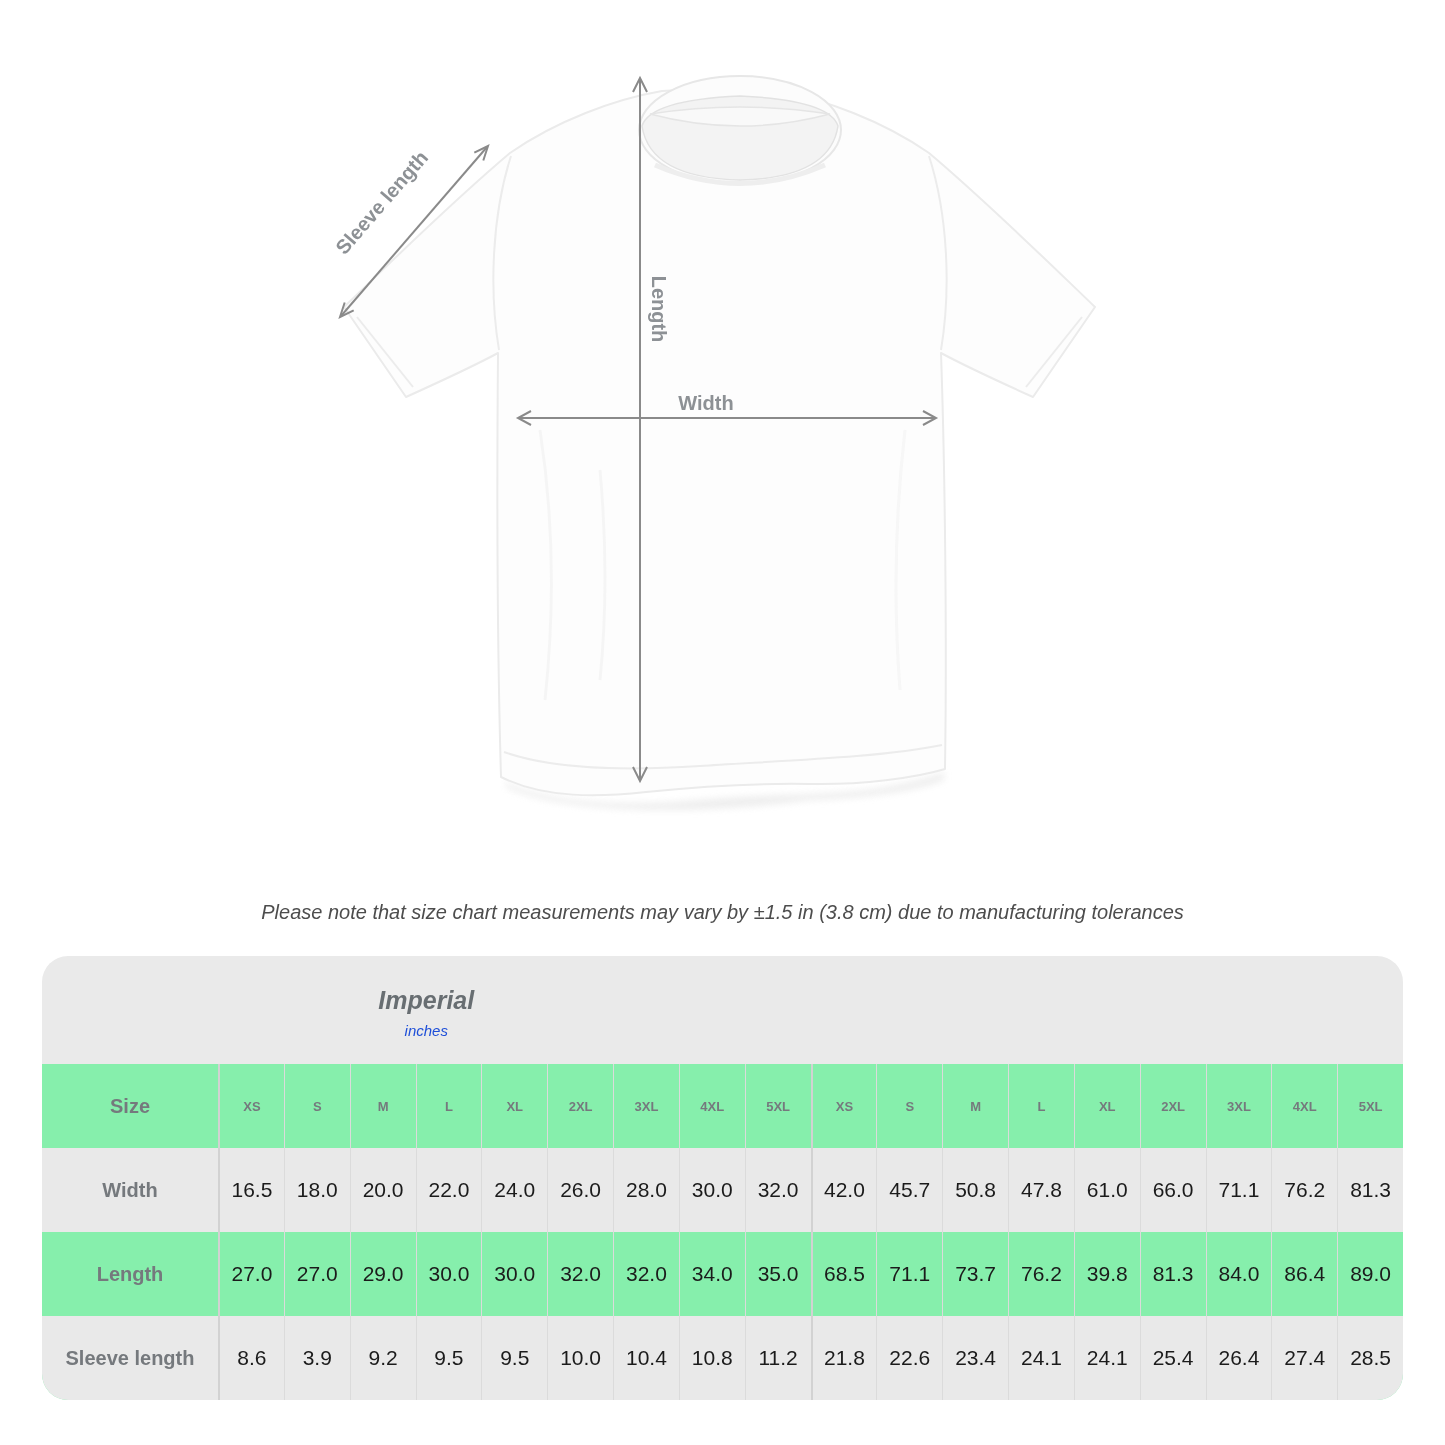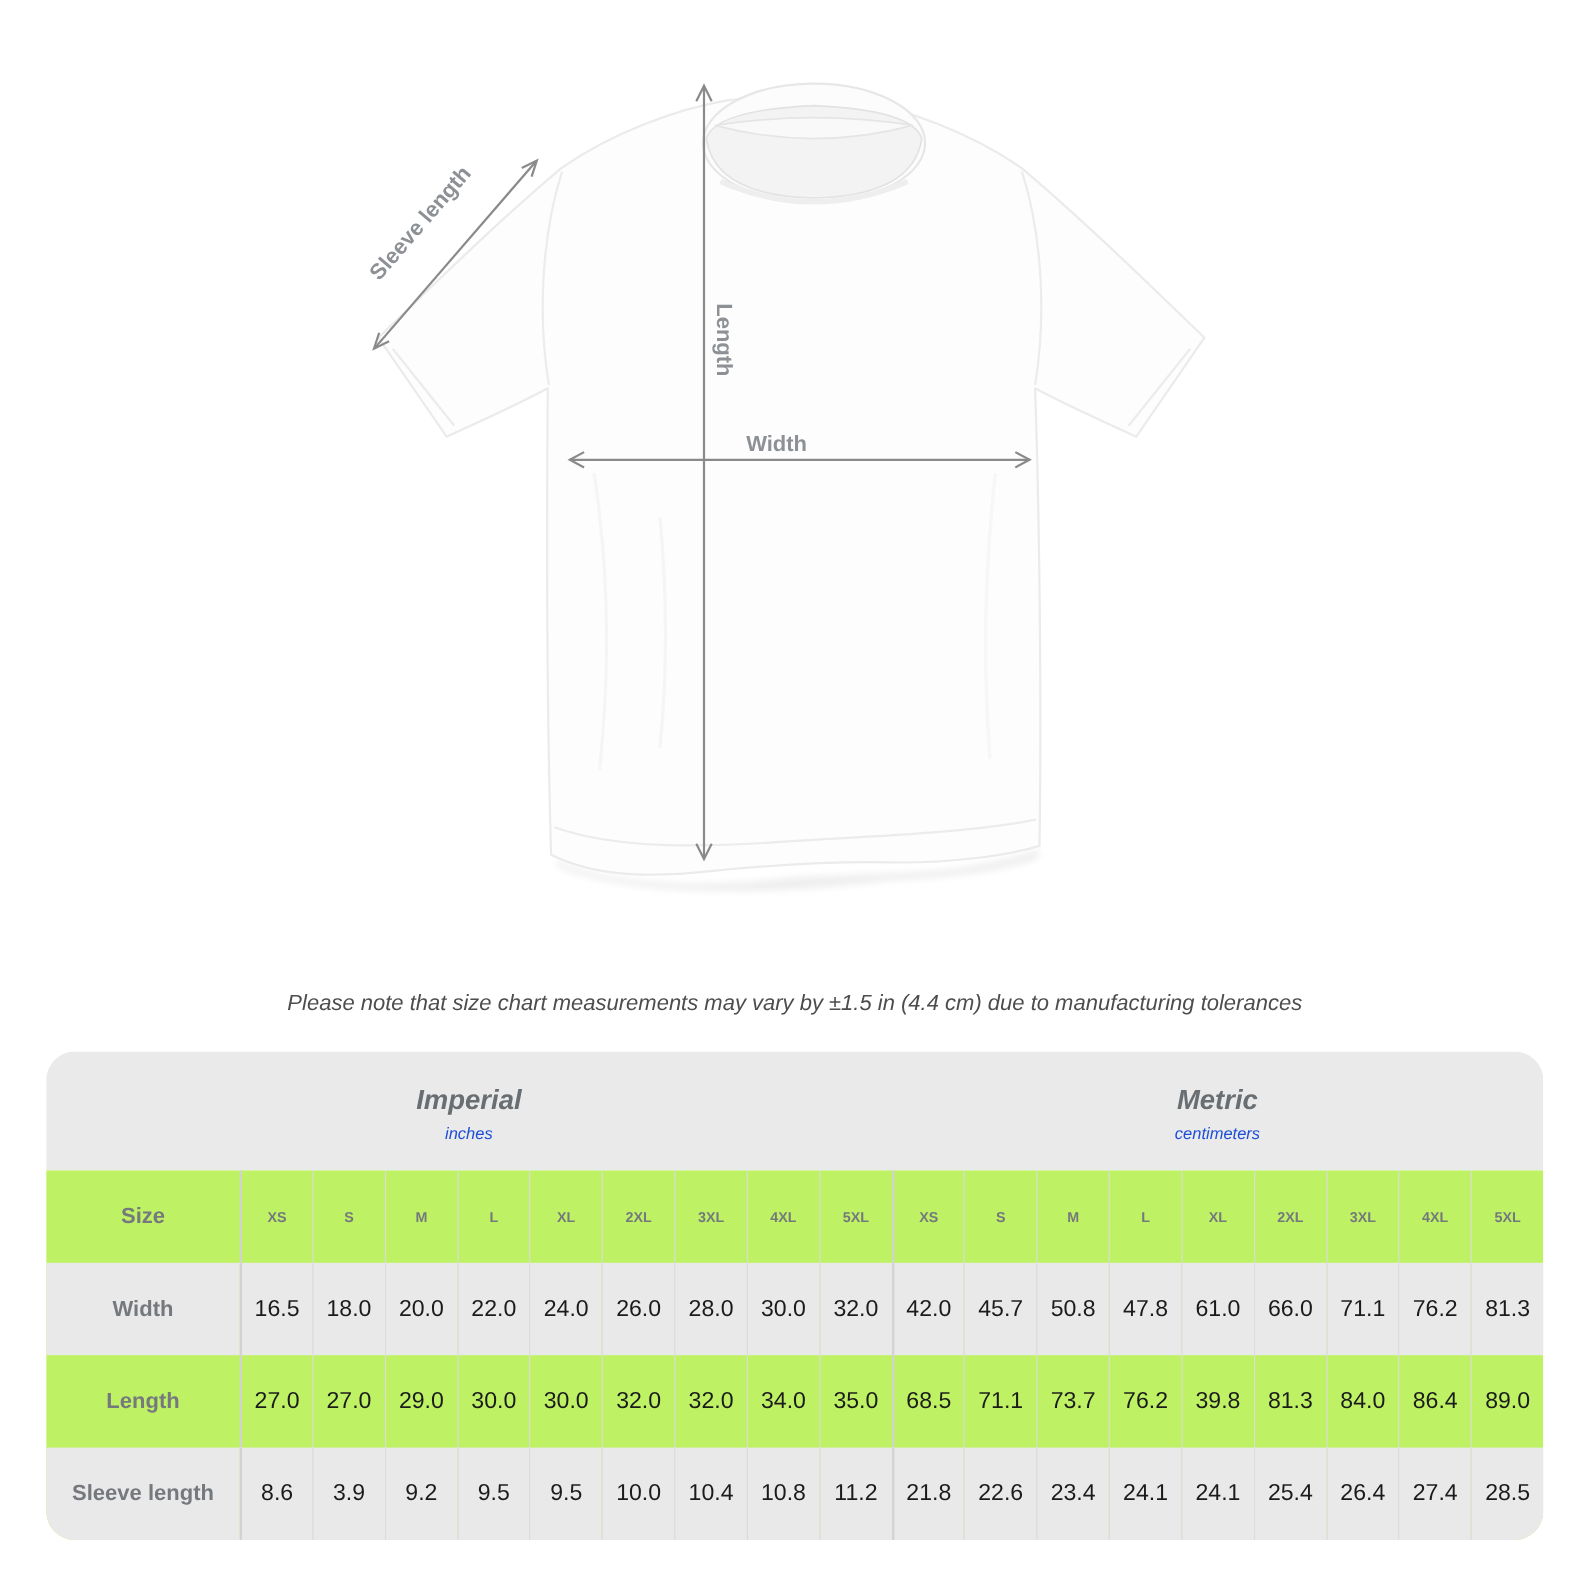--- a/index.html
+++ b/index.html
@@ -24,21 +24,21 @@
     display:grid;grid-template-columns:176px repeat(18,1fr);
     background:#eaeaea;height:108px;
   }
   .bgroup{display:flex;flex-direction:column;align-items:center;justify-content:center;gap:7px;padding-top:4px;}
   .bgroup.imperial{grid-column:1 / span 10;}
   .bgroup.metric{grid-column:11 / span 9;}
   .btitle{font-weight:bold;font-style:italic;font-size:25px;color:#686e72;}
   .bunit{font-style:italic;font-size:15px;color:#1d4ed8;}
   .grid{
     display:grid;grid-template-columns:176px repeat(18,1fr);
-    grid-auto-rows:84px;background:#bef264;
+    grid-auto-rows:84px;background:#86efac;
   }
   .cell{display:flex;align-items:center;justify-content:center;white-space:nowrap;}
   .cell.alt{background:#e9e9e9;}
   .cell.head{font-weight:bold;color:#75797d;font-size:13px;}
   .cell.label{font-weight:bold;color:#75797d;font-size:20px;}
   .cell.val{color:#1b1b1b;font-size:21px;}
   .b1{border-left:1px solid #dbdbdb;}
   .b2{border-left:2px solid #d2d2d2;}
 </style>
 </head>
@@ -109,31 +109,27 @@
       </g>
     </g>
 
     <g font-family="Liberation Sans, DejaVu Sans, sans-serif" font-weight="bold" font-size="20" fill="#8d9195">
       <text x="706" y="410" text-anchor="middle">Width</text>
       <text transform="translate(652 309) rotate(90)" text-anchor="middle">Length</text>
       <text transform="translate(387 207) rotate(-49.2)" text-anchor="middle">Sleeve length</text>
     </g>
   </svg>
 
-  <p class="tolerance-note">Please note that size chart measurements may vary by ±1.5 in (4.4 cm) due to manufacturing tolerances</p>
+  <p class="tolerance-note">Please note that size chart measurements may vary by ±1.5 in (3.8 cm) due to manufacturing tolerances</p>
 
   <div class="chart">
     <div class="band">
       <div class="bgroup imperial">
         <div class="btitle">Imperial</div>
         <div class="bunit">inches</div>
-      </div>
-      <div class="bgroup metric">
-        <div class="btitle">Metric</div>
-        <div class="bunit">centimeters</div>
       </div>
     </div>
     <div class="grid" id="grid">
         <div class="cell label">Size</div>
         <div class="cell head b2">XS</div>
         <div class="cell head b1">S</div>
         <div class="cell head b1">M</div>
         <div class="cell head b1">L</div>
         <div class="cell head b1">XL</div>
         <div class="cell head b1">2XL</div>

